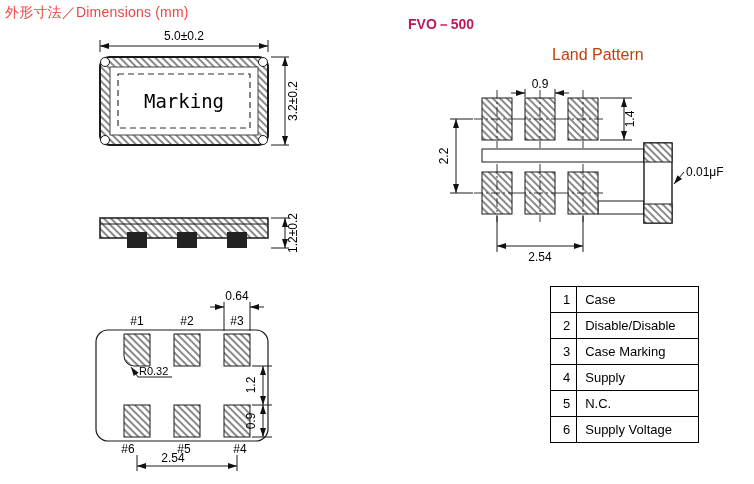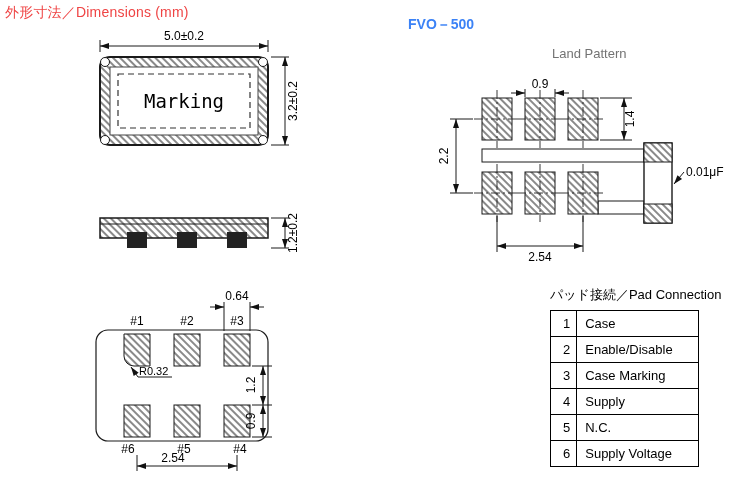--- a/index.html
+++ b/index.html
@@ -10,25 +10,25 @@
     position:relative;
     overflow:hidden;
   }
   .page { position:absolute; inset:0; background:#fff; }
   .page-title {
     position:absolute; left:5px; top:4px;
     font-size:14px; color:#ef4444; letter-spacing:0.2px;
   }
   .model-label {
     position:absolute; left:408px; top:16px;
-    font-size:14px; font-weight:bold; color:#3b82f6;
+    font-size:14px; font-weight:bold; color:#be185d;
   }
   .lp-title {
     position:absolute; left:552px; top:46px;
-    font-size:13px; color:#737373;
+    font-size:16px; color:#c2410c;
   }
   svg.drawing { position:absolute; left:0; top:0; }
 
   .thin   { stroke:#1a1a1a; stroke-width:1; fill:none; }
   .outline{ stroke:#1a1a1a; fill:none; }
   .dim-text {
     font-size:12px; fill:#000;
     font-family:"Liberation Sans", sans-serif;
   }
   .small-text { font-size:11px; }
@@ -222,30 +222,29 @@
       </g>
 
       <g>
         <line class="thin" x1="684" y1="172" x2="674" y2="184" marker-end="url(#arr)"></line>
         <text class="dim-text" x="686" y="176" text-anchor="start">0.01μF</text>
       </g>
     </g>
   </svg>
 
   <div class="pad-section">
-    <div class="pad-table-title">パッド接続／Pad Connection</div>
     <table class="pad-table">
       <tbody>
         <tr>
           <td class="c1">1</td>
           <td class="c2">Case</td>
         </tr>
         <tr>
           <td class="c1">2</td>
-          <td class="c2">Enable/Disable</td>
+          <td class="c2">Disable/Disable</td>
         </tr>
         <tr>
           <td class="c1">3</td>
           <td class="c2">Case Marking</td>
         </tr>
         <tr>
           <td class="c1">4</td>
           <td class="c2">Supply</td>
         </tr>
         <tr>

